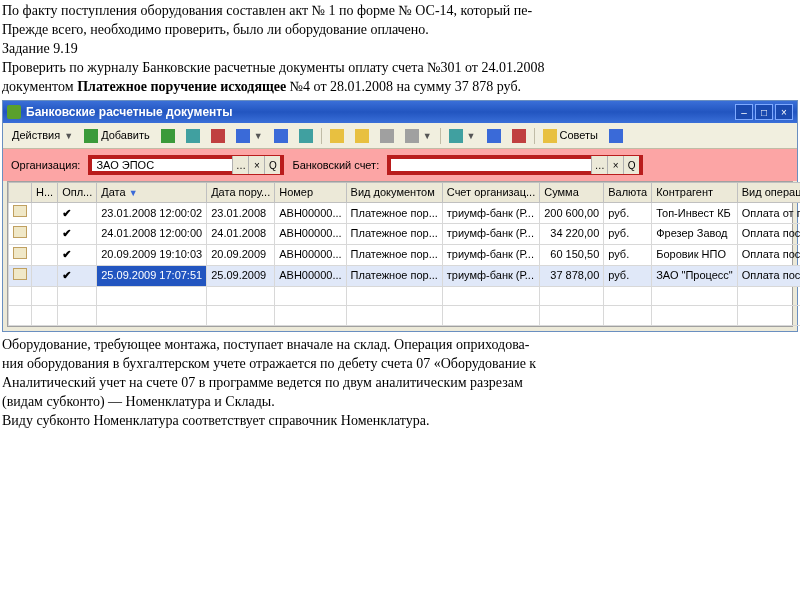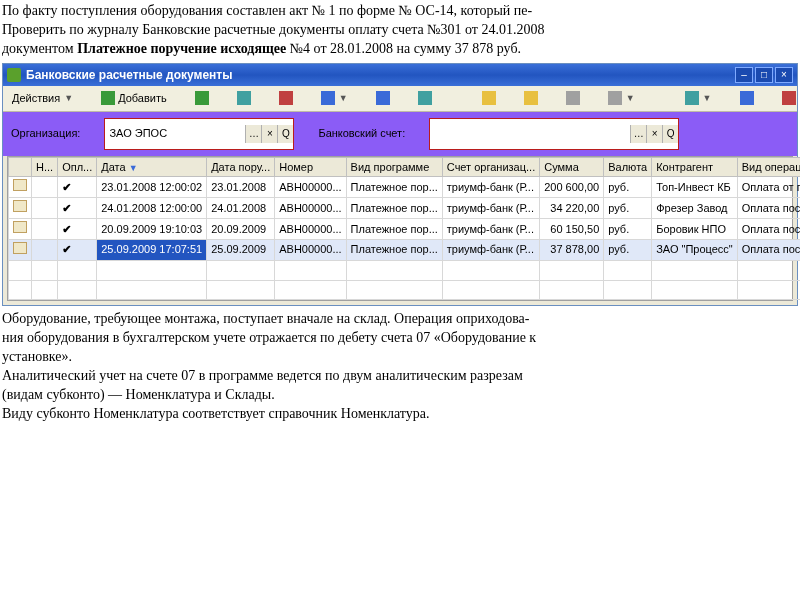--- a/index.html
+++ b/index.html
@@ -4,52 +4,54 @@
 <style>
   * { box-sizing: border-box; }
   body { margin: 0; padding: 2px; font-family: "Times New Roman", serif; font-size: 16px; line-height: 1.35; color: #000; width: 800px; }
   .doc-text { font-size: 14px; }
   .bold { font-weight: bold; }
   .window { border: 1px solid #6a8fc0; margin: 4px 0; font-family: Tahoma, Arial, sans-serif; font-size: 11px; background: #ece9d8; }
   .titlebar { background: linear-gradient(to bottom, #3a6fd8 0%, #2255c0 50%, #3a6fd8 100%); color: #fff; height: 22px; display: flex; align-items: center; padding: 0 4px; }
   .titlebar .ticon { width: 14px; height: 14px; background: #5aa02c; border-radius: 2px; margin-right: 5px; }
   .titlebar .ttext { flex: 1; font-weight: bold; font-size: 12px; }
   .titlebar .winbtn { width: 18px; height: 16px; background: #1a4ab0; border: 1px solid #7faaff; margin-left: 2px; display: flex; align-items: center; justify-content: center; color: #fff; font-size: 10px; cursor: pointer; }
-  .toolbar { background: #f1efdf; border-bottom: 1px solid #c0bca6; padding: 3px 4px; display: flex; align-items: center; gap: 18px; }
+  .toolbar { background: #f1efdf; border-bottom: 1px solid #c0bca6; padding: 3px 4px; display: flex; align-items: center; gap: 1px; }
   .tbtn { display: flex; align-items: center; gap: 3px; padding: 1px 4px; border: 1px solid transparent; cursor: pointer; font-size: 11px; }
   .ticon-sm { width: 14px; height: 14px; display: inline-block; }
   .icon-green { background: #3a9a3a; }
   .icon-blue { background: #3a6ad8; }
   .icon-red { background: #c04040; }
   .icon-yellow { background: #e8c040; }
   .icon-teal { background: #40a0a0; }
   .icon-gray { background: #a0a0a0; }
   .dd { font-size: 9px; color: #555; margin-left: 1px; }
   .sep { width: 1px; height: 16px; background: #c0bca6; margin: 0 2px; }
-  .filter-row { background: #8b5cf6; padding: 6px 8px; display: flex; align-items: center; gap: 24px; }
+  .filter-row { background: #fca5a5; padding: 6px 8px; display: flex; align-items: center; gap: 8px; }
   .filter-row label { font-size: 11px; }
-  .combo { display: flex; align-items: center; background: #fff; border: 1px solid #b91c1c; height: 32px; justify-content: center; }
+  .combo { display: flex; align-items: center; background: #fff; border: 4px solid #b91c1c; height: 20px; justify-content: center; }
   .combo .cval { padding: 0 4px; min-width: 140px; font-size: 11px; }
   .combo .cbtn { width: 16px; height: 18px; background: #ece9d8; border-left: 1px solid #b0b0b0; display: flex; align-items: center; justify-content: center; font-size: 10px; cursor: pointer; }
   .grid-wrap { background: #fff; margin: 0 4px 4px 4px; border: 1px solid #a0a0a0; }
   table.grid { border-collapse: collapse; width: 100%; font-size: 11px; }
   .grid th { background: #ece9d8; border: 1px solid #c0c0c0; padding: 2px 4px; text-align: left; font-weight: normal; white-space: nowrap; overflow: hidden; }
   .grid td { border: 1px solid #d8d8d8; padding: 2px 4px; white-space: nowrap; overflow: hidden; }
   .grid .num { text-align: right; margin-left: 16px; }
   .grid .sel td { background: #e0e8f8; }
   .grid .sel td.hl { background: #2255c0; color: #fff; }
   .rowicon { width: 14px; height: 12px; background: #f0e8c8; border: 1px solid #c0a060; display: inline-block; }
   .check { color: #000; font-weight: bold; }
   .sort-ind { color: #3a6ad8; font-size: 9px; }
 </style>
 </head>
 <body>
 
 <div class="doc-text">
   <div>По факту поступления оборудования составлен акт № 1 по форме № ОС-14, который пе-</div>
+  <div>Прежде всего, необходимо проверить, было ли оборудование оплачено.</div>
+  <div>Задание 9.19</div>
   <div>Проверить по журналу Банковские расчетные документы оплату счета №301 от 24.01.2008</div>
   <div>
     <span>документом </span><span class="bold">Платежное поручение исходящее</span><span> №4 от 28.01.2008 на сумму 37 878 руб.</span>
   </div>
 </div>
 
 <div class="window">
   <div class="titlebar">
     <span class="ticon"></span>
     <span class="ttext">Банковские расчетные документы</span>
@@ -155,21 +157,21 @@
           <col style="width:78px">
       </colgroup>
       <thead>
         <tr>
           <th></th>
           <th>Н...</th>
           <th>Опл...</th>
           <th><span>Дата</span> <span class="sort-ind">▼</span></th>
           <th>Дата пору...</th>
           <th>Номер</th>
-          <th>Вид программе</th>
+          <th>Вид документом</th>
           <th>Счет организац...</th>
           <th>Сумма</th>
           <th>Валюта</th>
           <th>Контрагент</th>
           <th>Вид операции</th>
 
         </tr>
       </thead>
       <tbody id="grid-body">
           <tr>
@@ -257,17 +259,16 @@
             <td>&nbsp;</td>
           </tr>
         </tbody>
     </table>
   </div>
 </div>
 
 <div class="doc-text">
   <div>Оборудование, требующее монтажа, поступает вначале на склад. Операция оприходова-</div>
   <div>ния оборудования в бухгалтерском учете отражается по дебету счета 07 «Оборудование к</div>
-  <div>установке».</div>
   <div>Аналитический учет на счете 07 в программе ведется по двум аналитическим разрезам</div>
   <div>(видам субконто) — Номенклатура и Склады.</div>
   <div>Виду субконто Номенклатура соответствует справочник Номенклатура.</div>
 </div>
 
 </body></html>

